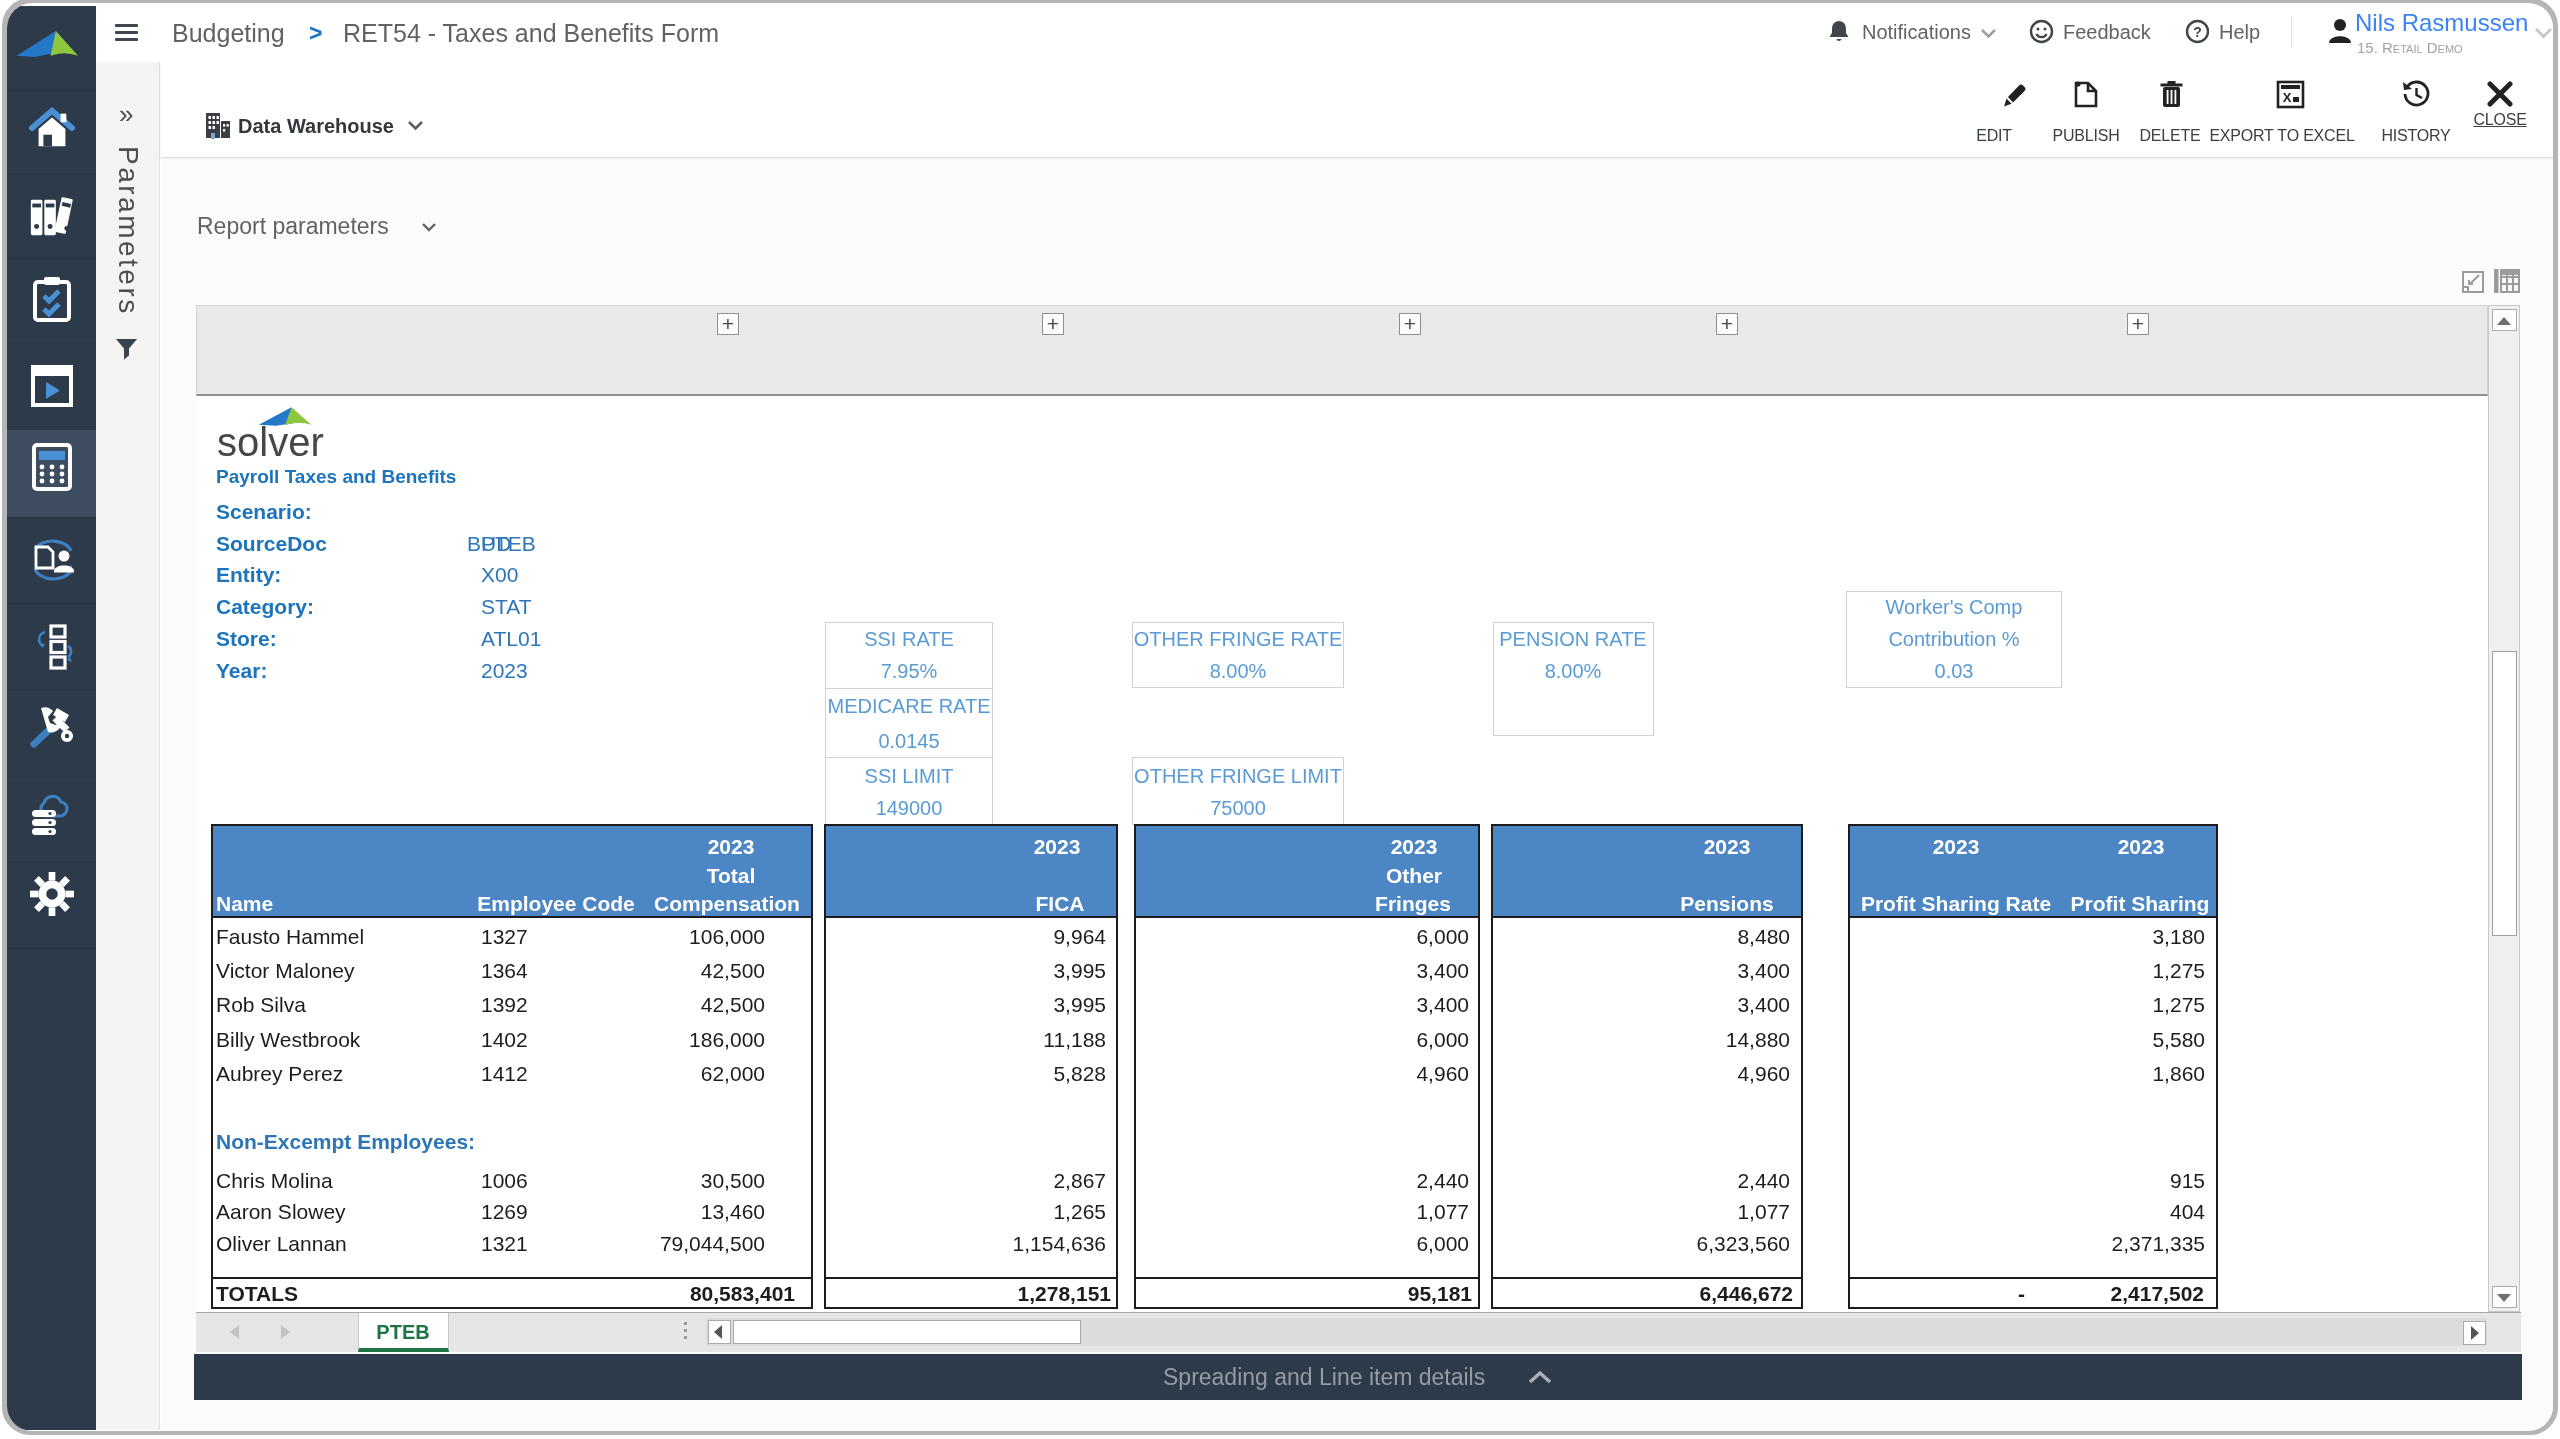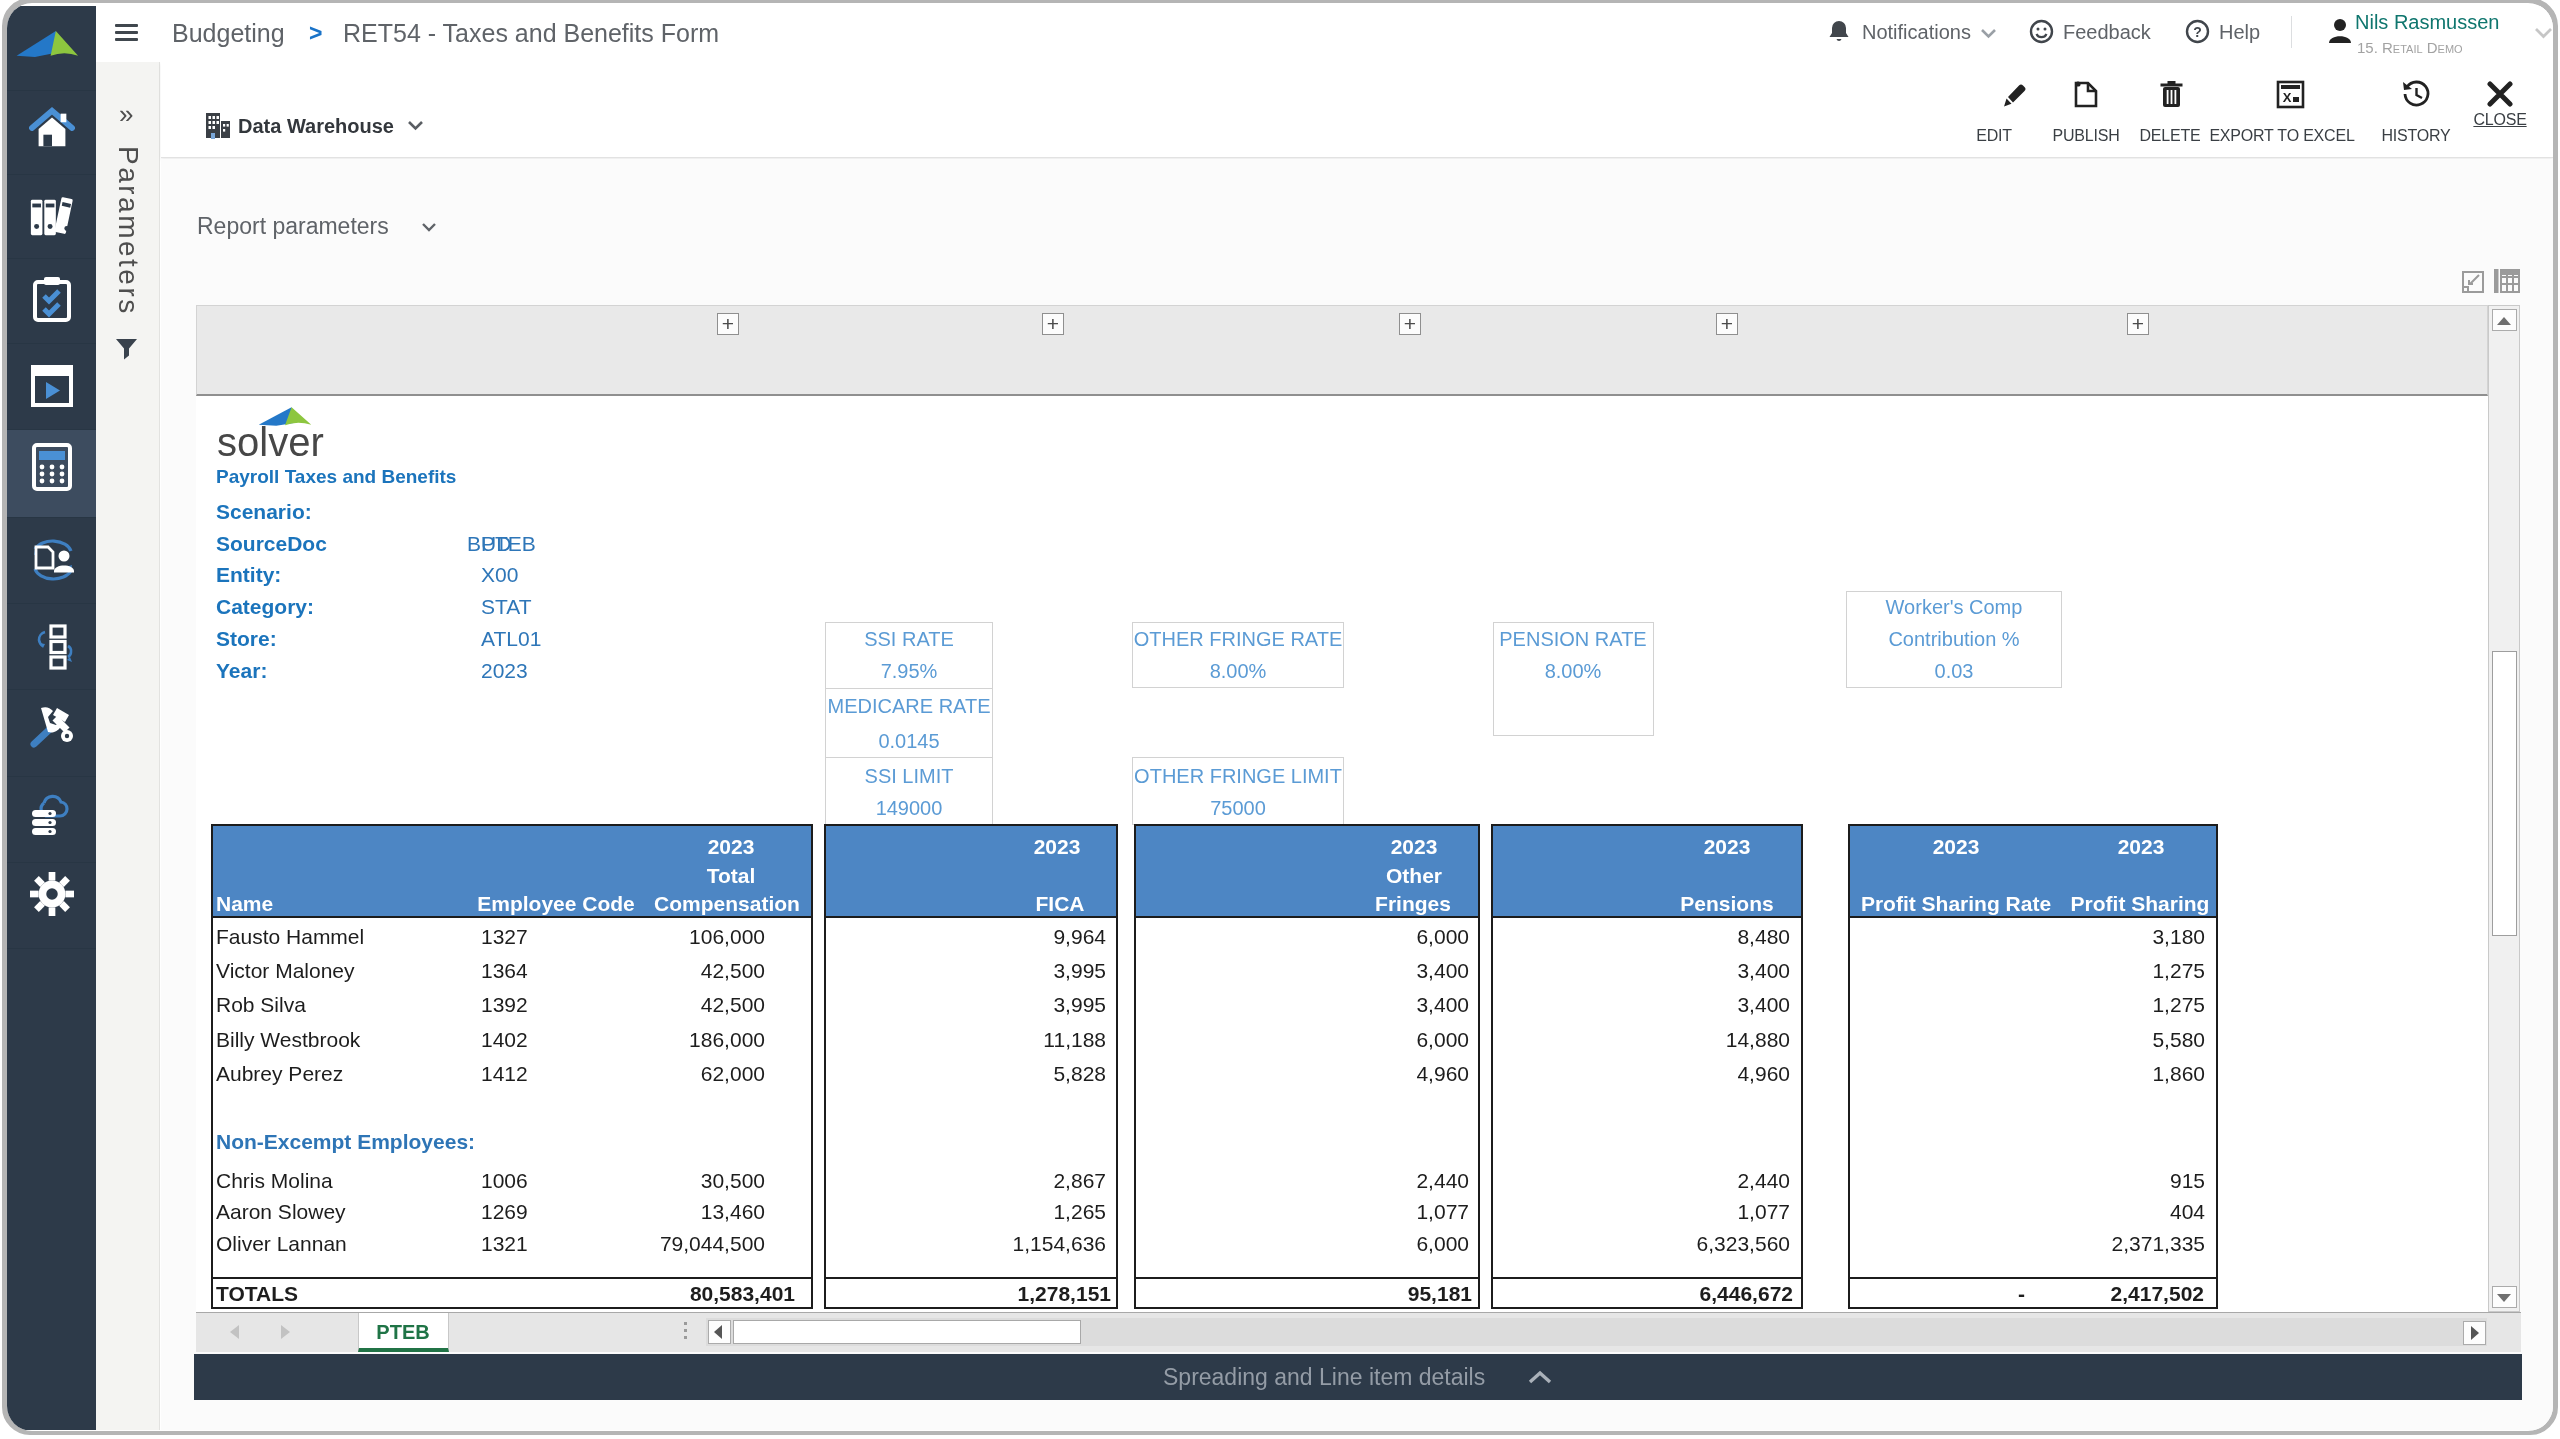--- a/index.html
+++ b/index.html
@@ -194,21 +194,21 @@
   <text x="12.5" y="17.5" text-anchor="middle" font-family="Liberation Sans, sans-serif" font-size="14" font-weight="bold" fill="#41464c">?</text>
 </svg>
 <div class="t" style="left:2219px; top:21px; font-size:20px; line-height:23px; color:#5f6368;">Help</div>
 
 <div class="a" style="left:2291px; top:16px; width:1px; height:32px; background:#dcdee0;"></div>
 
 <svg class="a" style="left:2327px; top:17px;" width="26" height="27" viewBox="0 0 26 27">
   <circle cx="13" cy="8" r="6" fill="#222"></circle>
   <path d="M2 26 c0 -9 22 -9 22 0 z" fill="#222"></path>
 </svg>
-<div class="t" style="left:2355px; top:9px; font-size:20px; line-height:27px; color:#0f766e;">Nils Rasmussen</div>
+<div class="t" style="left:2355px; top:9px; font-size:24px; line-height:27px; color:#3b82f6;">Nils Rasmussen</div>
 <div class="t" style="left:2357px; top:39px; font-size:15px; line-height:17px; color:#a2a2a2; font-variant:small-caps;">15. Retail Demo</div>
 <svg class="a" style="left:2534px; top:27px;" width="19" height="12" viewBox="0 0 19 12">
         <path d="M2 2 l7.5 7.5 L17 2" stroke="#c6c6c6" stroke-width="2.8" fill="none"></path>
       </svg>
 
 <div class="a" id="toolbar" style="left:161px; top:62px; width:2392px; height:96px; background:#ffffff; border-bottom:1px solid #e2e2e2; box-shadow:0 2px 3px rgba(0,0,0,0.07);"></div>
 
 <svg class="a" style="left:205px; top:112px;" width="26" height="27" viewBox="0 0 26 27">
   <rect x="1" y="1" width="14" height="25" fill="#3a3f45"></rect>
   <rect x="16" y="9" width="9" height="17" fill="#3a3f45"></rect>

